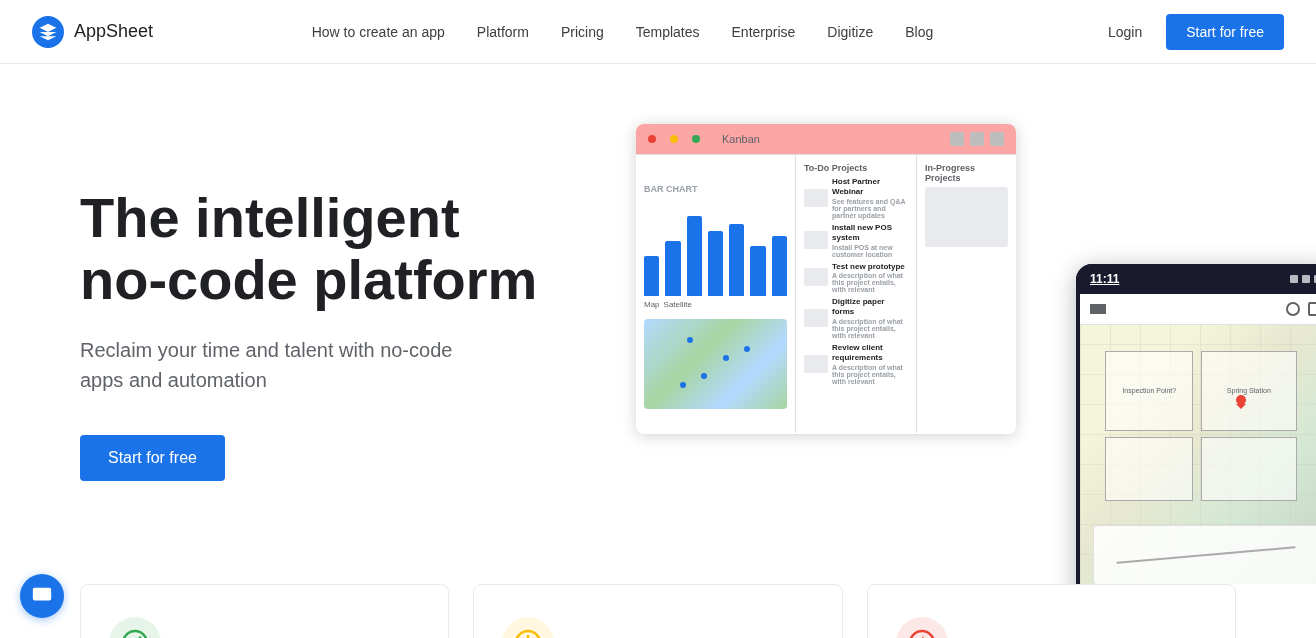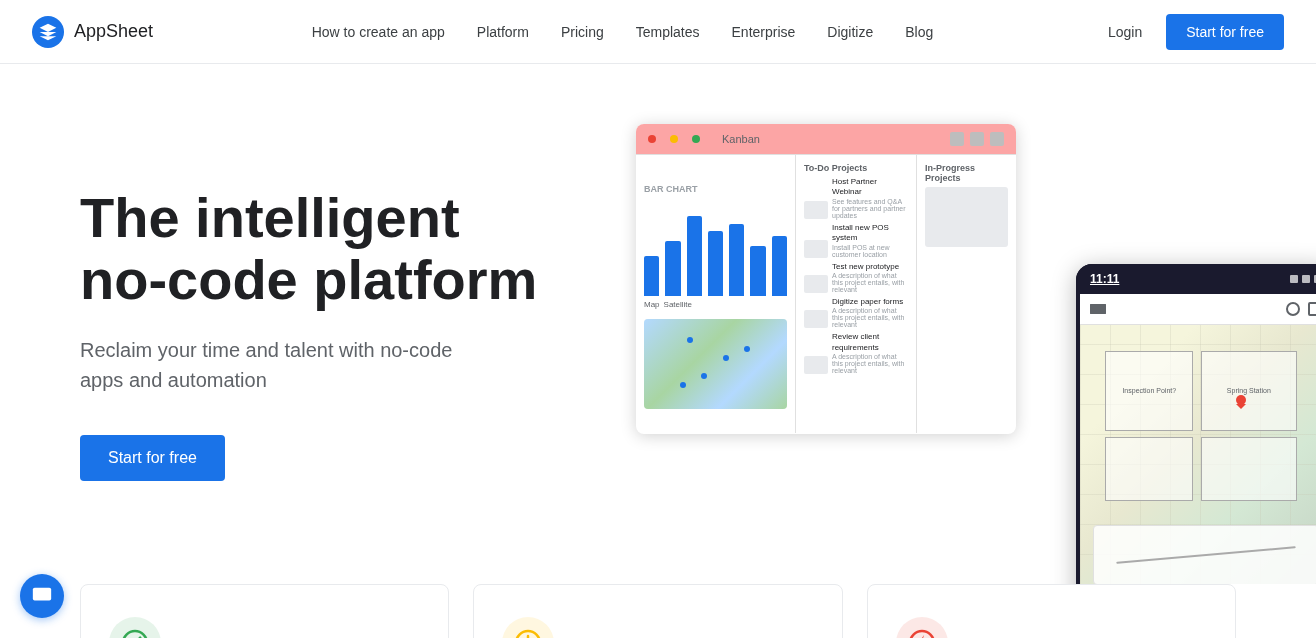--- a/index.html
+++ b/index.html
@@ -93,21 +93,21 @@
     .map-label { font-size: 8px; color: #5f6368; margin-bottom: 2px; display: flex; gap: 4px; }
     .map-bg {
       width: 100%; height: 100%;
       background: linear-gradient(135deg, #b3d9ff 0%, #a8d5a2 40%, #b3d9ff 70%, #a8d5a2 100%);
       position: relative;
     }
     .map-dot { position: absolute; width: 6px; height: 6px; background: #1a73e8; border-radius: 50%; }
     .dashboard-right { flex: 1; padding: 8px; overflow: hidden; }
     .task-section { margin-bottom: 8px; }
     .task-section-title { font-size: 9px; color: #5f6368; font-weight: 600; margin-bottom: 4px; }
-    .task-item { display: flex; align-items: flex-end; gap: 4px; margin-bottom: 4px; }
+    .task-item { display: flex; align-items: center; gap: 4px; margin-bottom: 4px; font-weight: bold; }
     .task-thumb { width: 24px; height: 18px; background: #e8eaed; border-radius: 2px; flex-shrink: 0; }
     .task-text { font-size: 8px; color: #202124; line-height: 1.3; }
     .task-text-sub { font-size: 7px; color: #9aa0a6; }
     .in-progress-title { font-size: 9px; font-weight: 600; color: #5f6368; margin-bottom: 4px; }
 
     
     .mobile-card {
       position: absolute; right: 0; top: 140px;
       width: 260px; height: 400px;
       background: #1a1a2e; border-radius: 16px;

